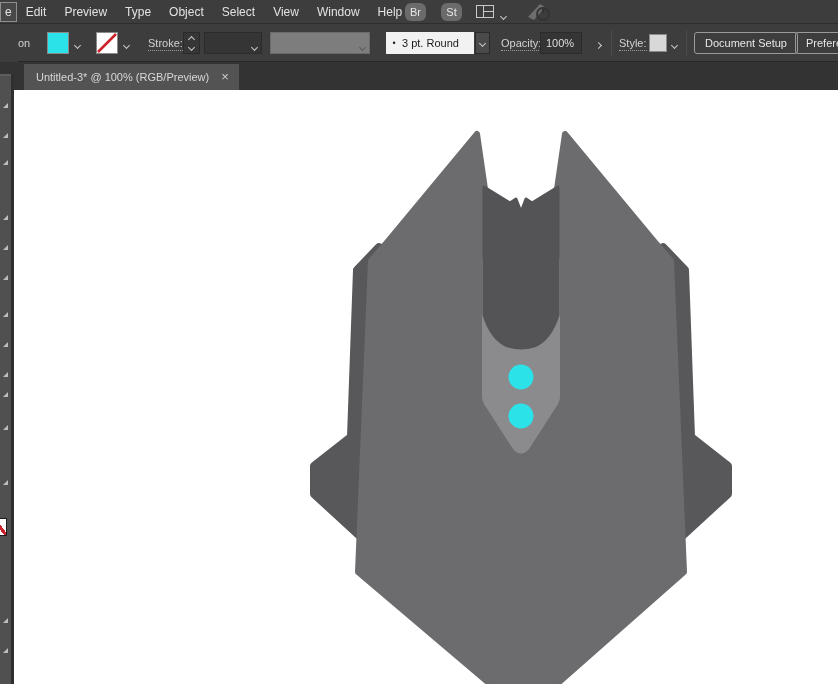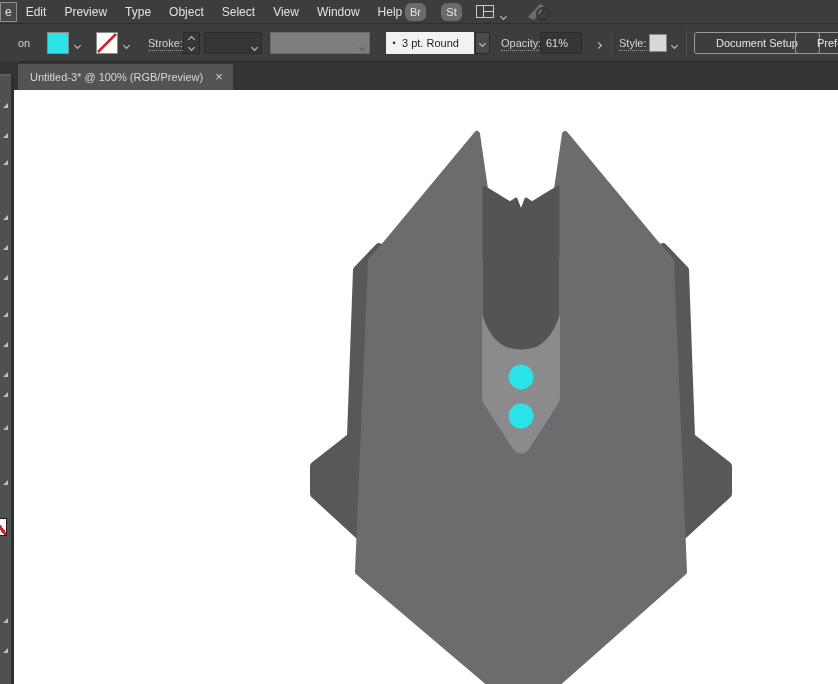--- a/index.html
+++ b/index.html
@@ -46,26 +46,26 @@
   .brush-combo { left:368px; top:8px; width:88px; height:22px; background:#f2f2f2;
     color:#1b1b1b; display:flex; align-items:center; }
   .brush-dot { width:16px; text-align:center; font-size:9px; color:#222; }
   .brush-chev-box { left:457px; top:8px; width:15px; height:22px; background:#4a4a4a;
     border:1px solid #2b2b2b; display:flex; align-items:center; justify-content:center; }
   .opacity-field { left:522px; top:8px; width:42px; height:22px; padding-left:5px;
     line-height:20px; }
   .op-arrow { left:578px; top:14px; }
   .vsep { top:6px; width:1px; height:26px; background:#2f2f2f; border-right:1px solid #4b4b4b; }
   .cb-button { top:8px; height:22px; background:transparent; border:1px solid #9a9a9a;
-    border-radius:3px; color:#e6e6e6; font-size:11px; padding:0 21px;
+    border-radius:3px; color:#e6e6e6; font-size:11px; padding:0 10px;
     font-family:"Liberation Sans", sans-serif; line-height:20px; white-space:nowrap; }
 
   
   .tab-bar { position:absolute; top:62px; left:0; right:0; height:28px; background:#333333; }
-  .doc-tab { position:absolute; left:18px; top:2px; height:26px; background:#535353;
+  .doc-tab { position:absolute; left:24px; top:2px; height:26px; background:#535353;
     color:#d8d8d8; font-size:11px; display:flex; align-items:center;
     padding:0 10px 0 12px; gap:12px; }
   .tab-close { color:#cccccc; font-size:13px; line-height:12px; cursor:default; }
 
   
   .canvas { position:absolute; top:90px; left:14px; width:824px; height:594px;
     background:#ffffff; overflow:hidden; }
   .toolbar-sliver { position:absolute; top:74px; left:0; width:14px; bottom:0;
     background:#505050; border-right:3px solid #2f2f2f; overflow:hidden; }
   .toolbar-sliver .topline { position:absolute; top:0; left:0; right:0; height:2px; background:#5d5d5d; }
@@ -148,21 +148,21 @@
 
     <div class="cb-abs brush-combo">
       <span class="brush-dot">•</span>
       <span>3 pt. Round</span>
     </div>
     <div class="cb-abs brush-chev-box">
         <span class="cv small"></span>
       </div>
 
     <span class="cb-abs dotted-label" style="left:483px; top:13px;">Opacity:</span>
-    <div class="cb-abs dark-field opacity-field">61%</div>
+    <div class="cb-abs dark-field opacity-field">100%</div>
     <span class="cb-abs op-arrow"><span class="cv small right"></span></span>
 
     <div class="cb-abs vsep" style="left:593px;"></div>
 
     <span class="cb-abs dotted-label" style="left:601px; top:13px;">Style:</span>
     <div class="cb-abs" style="left:631px; top:10px; width:18px; height:18px; border:1px solid #8a8a8a;">
       <svg width="16" height="16" viewBox="0 0 16 16">
           <rect x="0" y="0" width="16" height="16" fill="#D8D8D8"></rect>
         </svg>
     </div>

